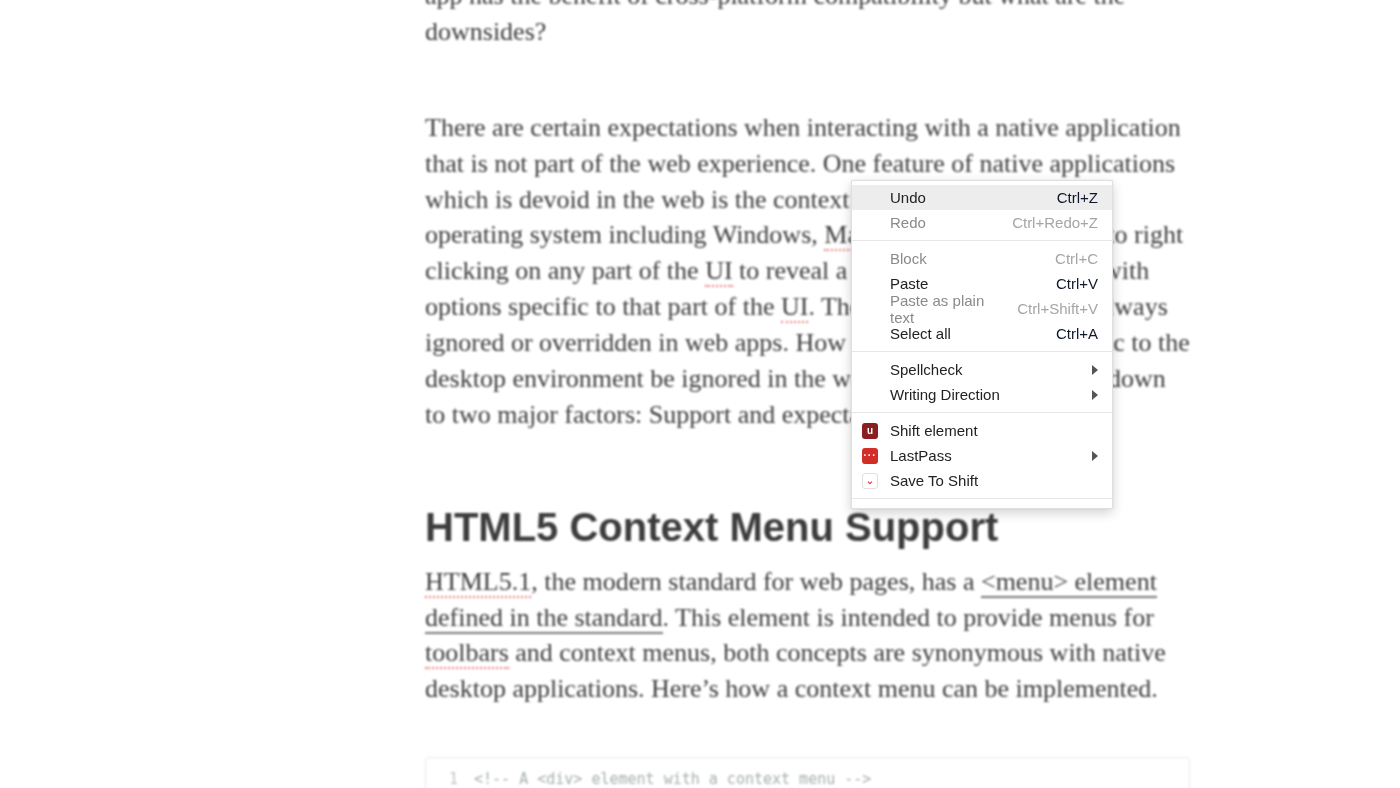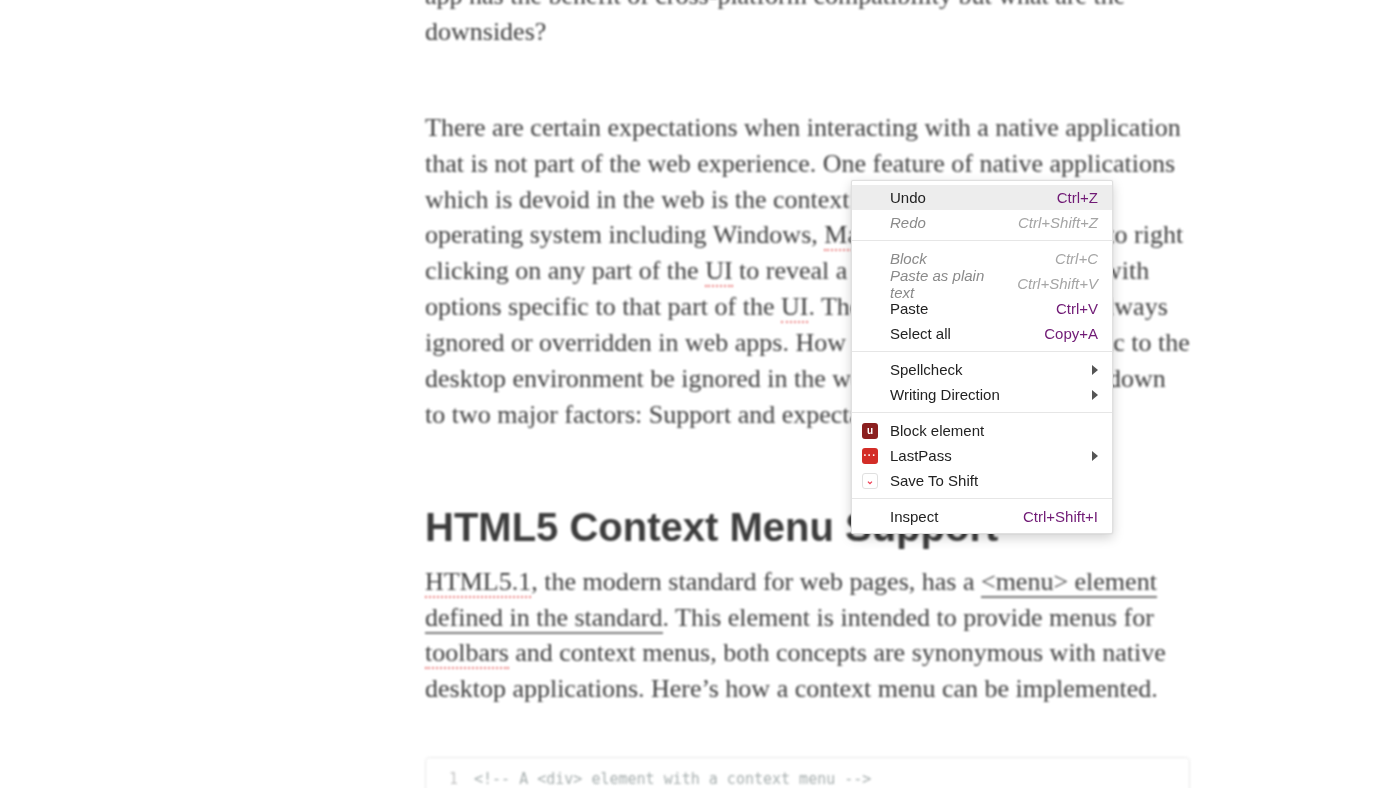--- a/index.html
+++ b/index.html
@@ -78,34 +78,34 @@
       padding: 4px 0;
     }
     .ctx-row {
       display: flex;
       align-items: center;
       height: 25px;
       padding: 0 14px 0 14px;
       position: relative;
     }
     .ctx-row.hover { background: #ededed; }
-    .ctx-row.disabled { color: #8a8a8a; font-style: italic; }
+    .ctx-row.disabled { color: #8a8a8a; }
     .ctx-icon {
       width: 22px;
       height: 18px;
       display: flex;
       align-items: center;
       justify-content: flex-start;
       flex: 0 0 22px;
       margin-left: -4px;
       margin-right: 6px;
     }
     .ctx-row.noicon .ctx-icon { visibility: hidden; }
     .ctx-label { flex: 1 1 auto; }
-    .ctx-shortcut { color: #701a75; margin-left: 12px; }
+    .ctx-shortcut { color: #0f172a; margin-left: 12px; }
     .ctx-row.disabled .ctx-shortcut { color: #a5a5a5; }
     .ctx-sub {
       width: 0; height: 0;
       border-top: 5px solid transparent;
       border-bottom: 5px solid transparent;
       border-left: 6px solid #555;
       margin-left: 10px;
     }
     .ctx-sep {
       height: 1px;
@@ -146,73 +146,68 @@
 
 <div class="ctxmenu" id="ctxmenu">
     <div class="ctx-row hover noicon">
       <span class="ctx-icon"></span>
       <span class="ctx-label">Undo</span>
       <span class="ctx-shortcut">Ctrl+Z</span>
     </div>
     <div class="ctx-row disabled noicon">
       <span class="ctx-icon"></span>
       <span class="ctx-label">Redo</span>
-      <span class="ctx-shortcut">Ctrl+Shift+Z</span>
+      <span class="ctx-shortcut">Ctrl+Redo+Z</span>
     </div>
     <div class="ctx-sep"></div>
     <div class="ctx-row disabled noicon">
       <span class="ctx-icon"></span>
       <span class="ctx-label">Block</span>
       <span class="ctx-shortcut">Ctrl+C</span>
     </div>
+    <div class="ctx-row noicon">
+      <span class="ctx-icon"></span>
+      <span class="ctx-label">Paste</span>
+      <span class="ctx-shortcut">Ctrl+V</span>
+    </div>
     <div class="ctx-row disabled noicon">
       <span class="ctx-icon"></span>
       <span class="ctx-label">Paste as plain text</span>
       <span class="ctx-shortcut">Ctrl+Shift+V</span>
     </div>
     <div class="ctx-row noicon">
       <span class="ctx-icon"></span>
-      <span class="ctx-label">Paste</span>
-      <span class="ctx-shortcut">Ctrl+V</span>
-    </div>
-    <div class="ctx-row noicon">
-      <span class="ctx-icon"></span>
       <span class="ctx-label">Select all</span>
-      <span class="ctx-shortcut">Copy+A</span>
+      <span class="ctx-shortcut">Ctrl+A</span>
     </div>
     <div class="ctx-sep"></div>
     <div class="ctx-row noicon">
       <span class="ctx-icon"></span>
       <span class="ctx-label">Spellcheck</span>
       <span class="ctx-sub"></span>
     </div>
     <div class="ctx-row noicon">
       <span class="ctx-icon"></span>
       <span class="ctx-label">Writing Direction</span>
       <span class="ctx-sub"></span>
     </div>
     <div class="ctx-sep"></div>
     <div class="ctx-row">
       <span class="ctx-icon">
         <span class="icon-box ublock">u</span>
       </span>
-      <span class="ctx-label">Block element</span>
+      <span class="ctx-label">Shift element</span>
     </div>
     <div class="ctx-row">
       <span class="ctx-icon">
         <span class="icon-box lastpass">···</span>
       </span>
       <span class="ctx-label">LastPass</span>
       <span class="ctx-sub"></span>
     </div>
     <div class="ctx-row">
       <span class="ctx-icon">
         <span class="icon-box pocket">⌄</span>
       </span>
       <span class="ctx-label">Save To Shift</span>
     </div>
     <div class="ctx-sep"></div>
-    <div class="ctx-row noicon">
-      <span class="ctx-icon"></span>
-      <span class="ctx-label">Inspect</span>
-      <span class="ctx-shortcut">Ctrl+Shift+I</span>
-    </div>
   </div>
 
 </body></html>

